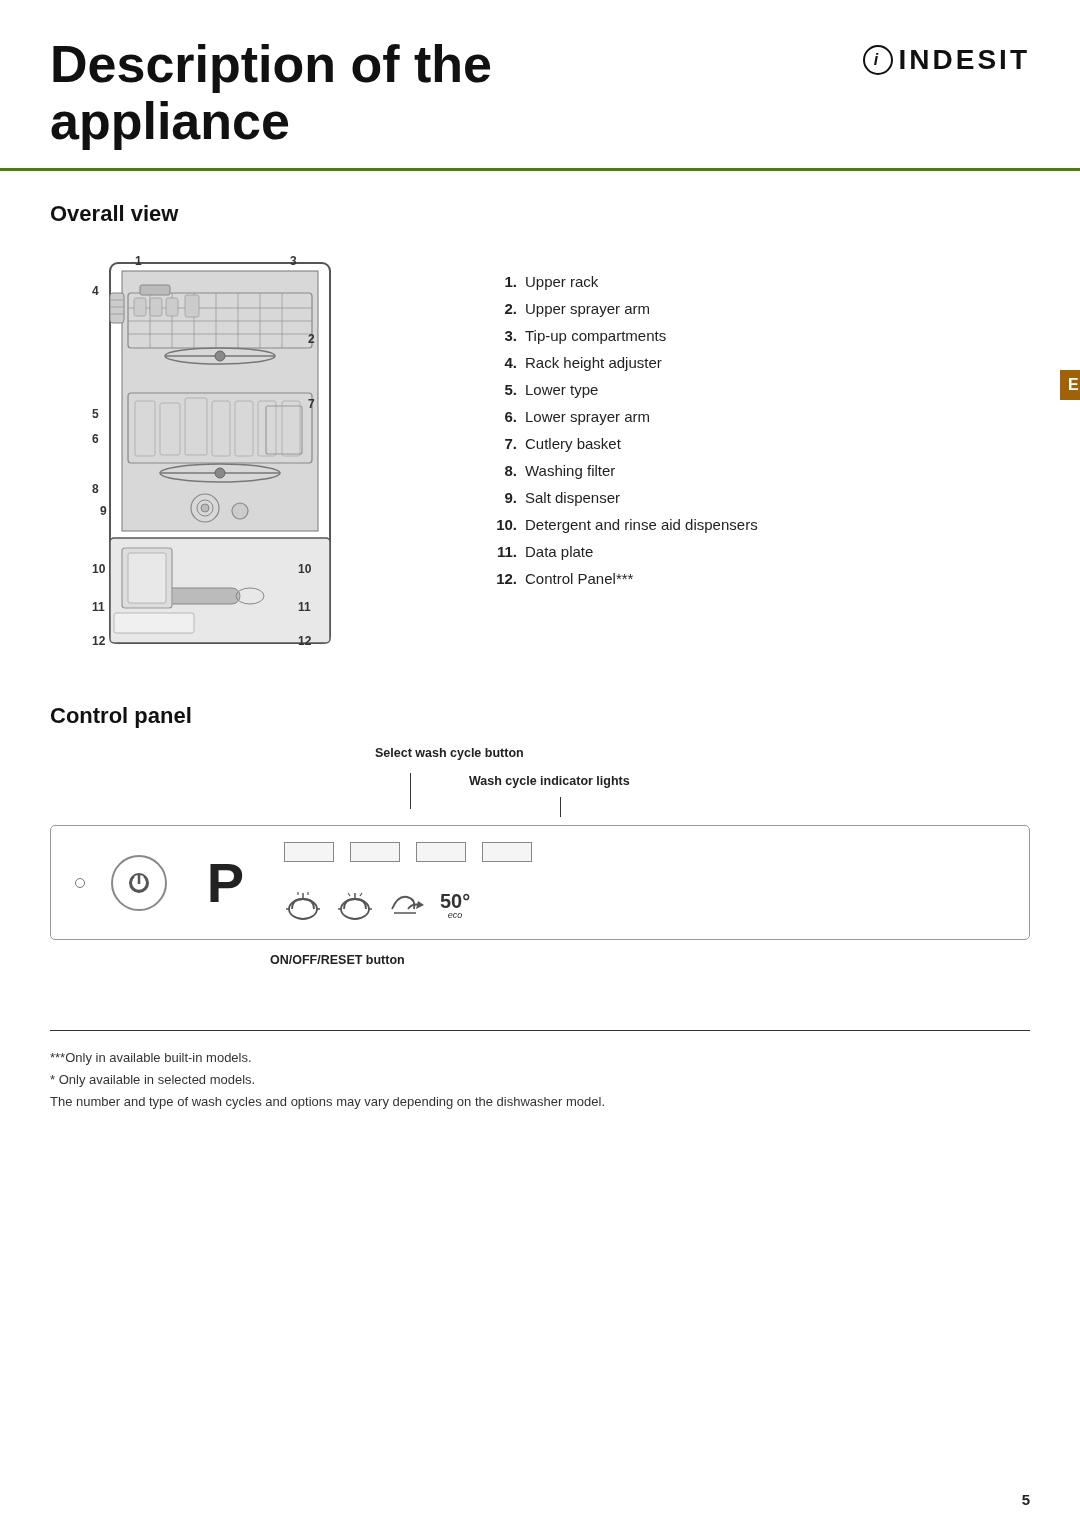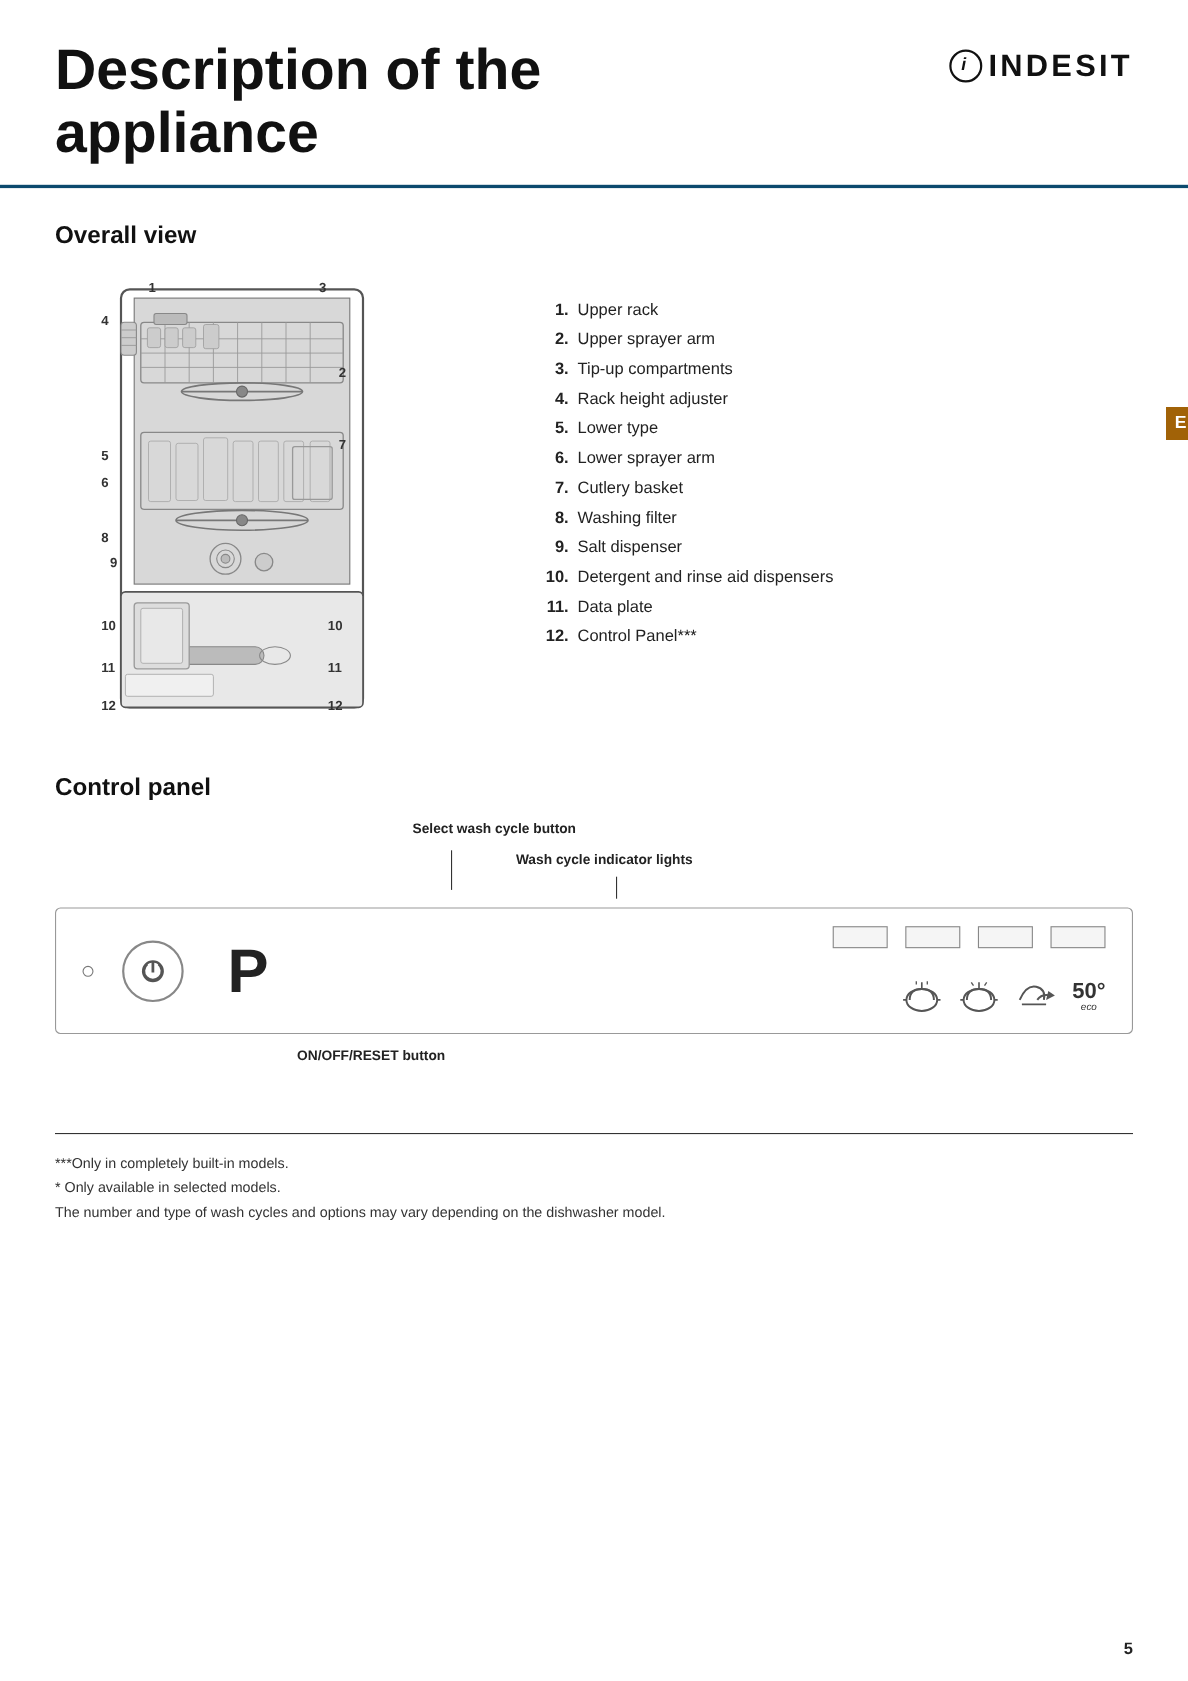--- a/index.html
+++ b/index.html
@@ -18,21 +18,21 @@
       padding: 0;
       position: relative;
     }
 
     
     .header {
       display: flex;
       align-items: flex-start;
       justify-content: space-between;
       padding: 36px 50px 0 50px;
-      border-bottom: 3px solid #0c4a6e;
+      border-bottom: 3px solid #4d7c0f;
       padding-bottom: 18px;
     }
 
     .page-title {
       font-size: 52px;
       font-weight: 900;
       line-height: 1.1;
       color: #111;
     }
 
@@ -405,21 +405,21 @@
             <div class="cp-power-btn">
               <svg width="24" height="24" viewBox="0 0 24 24">
                 <circle cx="12" cy="12" r="9" fill="none" stroke="#555" stroke-width="2"></circle>
                 <line x1="12" y1="3" x2="12" y2="13" stroke="#555" stroke-width="2.5"></line>
                 <path d="M7 5.5 A8 8 0 1 0 17 5.5" fill="none" stroke="#555" stroke-width="2"></path>
               </svg>
             </div>
 
             <div style="font-size:56px; font-weight:bold; color:#222; width:65px; text-align:center; line-height:1;">P</div>
 
-            <div style="flex:1; display:flex; flex-direction:column; gap:25px;align-items:flex-end;">
+            <div style="flex:1; display:flex; flex-direction:column; gap:25px;">
 
               <div style="display:flex; gap:16px;">
                 <div class="ind-box"></div>
                 <div class="ind-box"></div>
                 <div class="ind-box"></div>
                 <div class="ind-box"></div>
               </div>
 
               <div style="display:flex; gap:14px; align-items:center;">
 
@@ -461,21 +461,21 @@
 
         <div style="margin-left: 220px; margin-top:12px;">
           <div style="font-size:12.5px; font-weight:bold; line-height:1.4;">ON/OFF/RESET
 button</div>
         </div>
       </div>
 
     </div>
 
     <div class="footnotes">
-      <div>***Only in completely built-in models.</div>
+      <div>***Only in available built-in models.</div>
       <div>* Only available in selected models.</div>
       <div>The number and type of wash cycles and options may vary depending on the dishwasher model.</div>
     </div>
 
   </div>
 
   <div class="page-number">5</div>
 
 </div>
 

